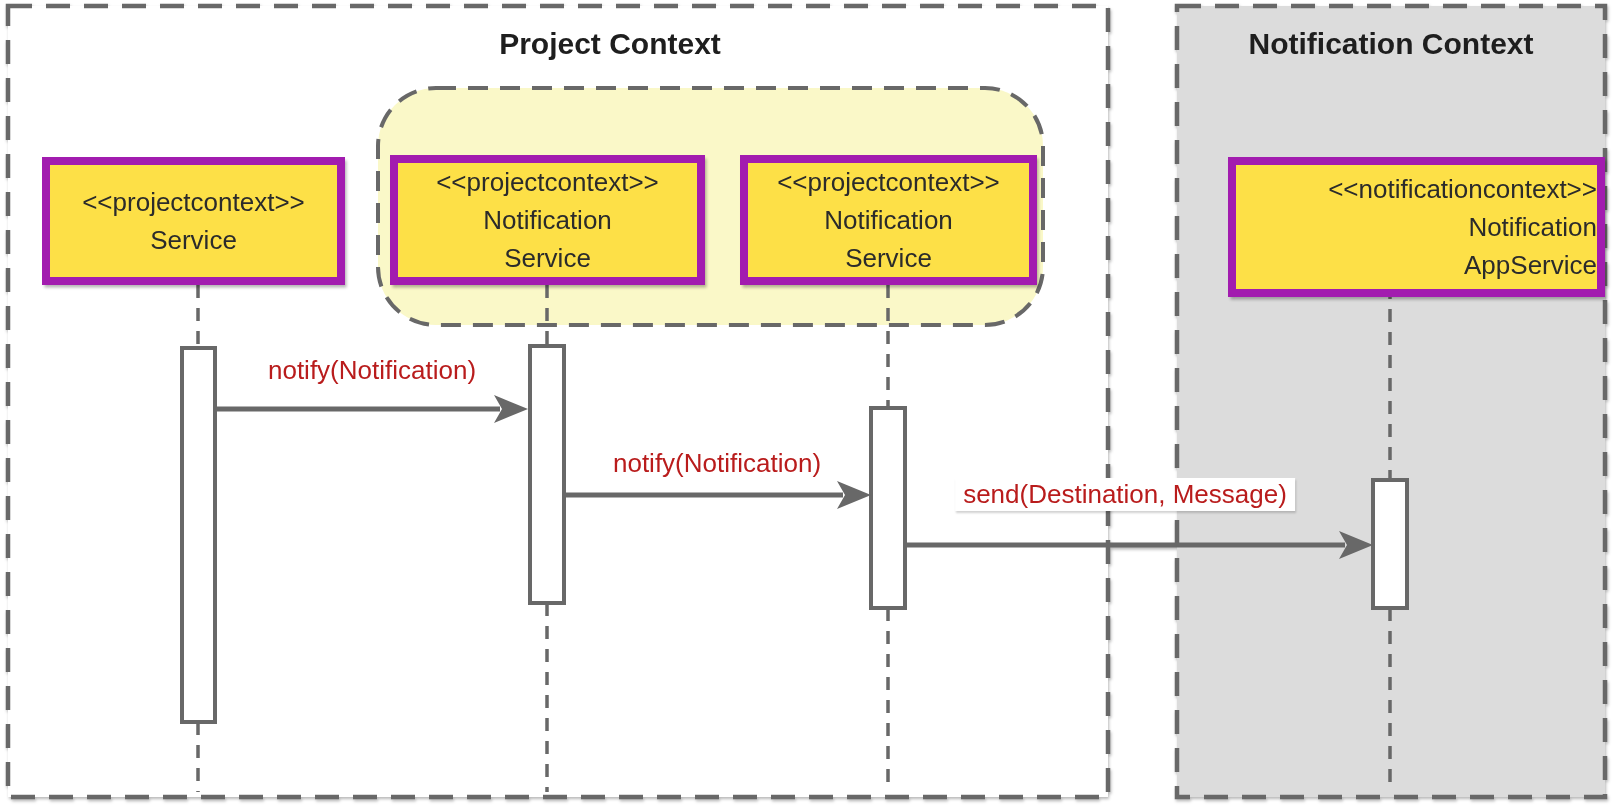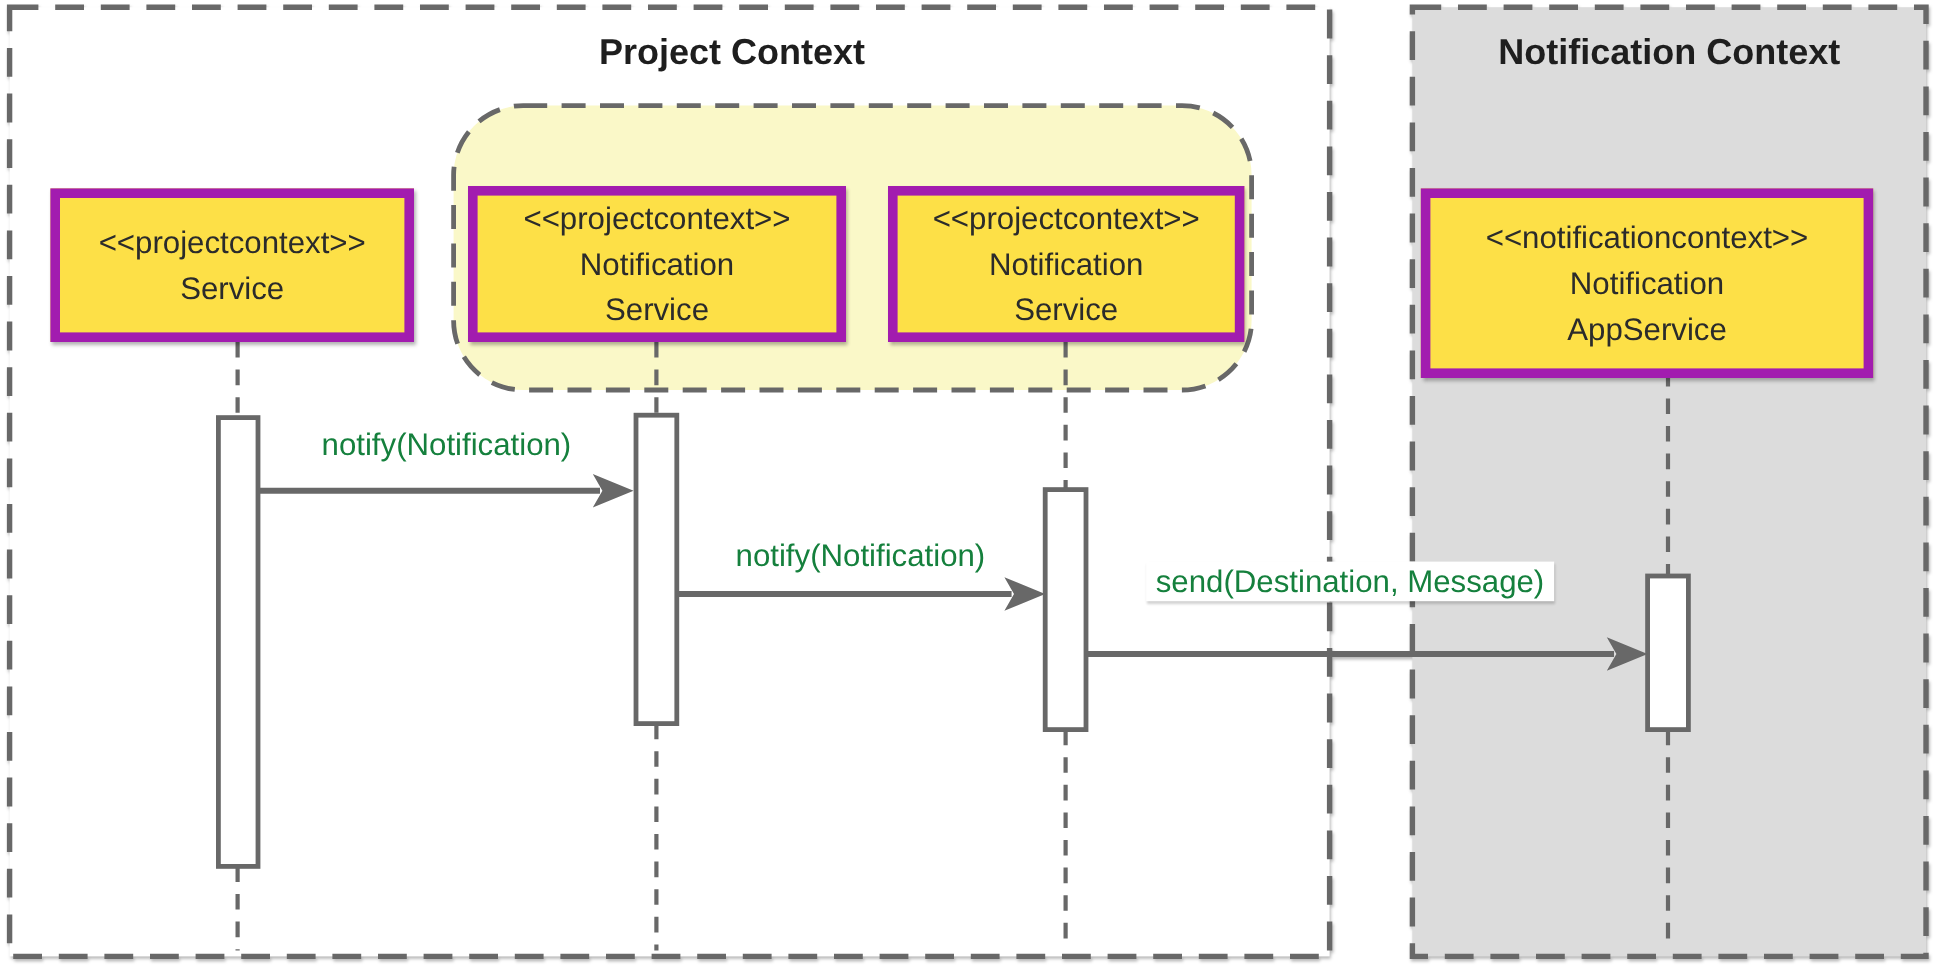--- a/index.html
+++ b/index.html
@@ -39,21 +39,21 @@
     text-align:center;
     box-sizing:border-box;
   }
   .participant .line{
     font-size:26px;line-height:38px;
     color:#2b2b2b;white-space:nowrap;
   }
   .msg-label{
     position:absolute;
     font-size:26px;
-    color:#15803d;
+    color:#b91c1c;
     white-space:nowrap;
     transform:translateX(-50%);
   }
   .msg-label.boxed{
     background:#ffffff;
     padding:1px 8px;
     box-shadow:1px 2px 2px rgba(0,0,0,0.18);
   }
 </style>
 </head>
@@ -114,25 +114,25 @@
     <div class="line">Notification</div>
     <div class="line">Service</div>
   </div>
 
   <div class="participant" style="left:740px;top:155px;width:297px;height:130px;">
     <div class="line">&lt;&lt;projectcontext&gt;&gt;</div>
     <div class="line">Notification</div>
     <div class="line">Service</div>
   </div>
 
-  <div class="participant" style="left:1184px;top:157px;width:377px;height:158px;">
+  <div class="participant" style="left:1228px;top:157px;width:377px;height:140px;align-items:flex-end;">
     <div class="line">&lt;&lt;notificationcontext&gt;&gt;</div>
     <div class="line">Notification</div>
     <div class="line">AppService</div>
   </div>
 
   <div class="msg-label" style="left:372px;top:355px;">notify(Notification)</div>
 
   <div class="msg-label" style="left:717px;top:448px;">notify(Notification)</div>
 
-  <div class="msg-label boxed" style="left:1125px;top:468px;">send(Destination, Message)</div>
+  <div class="msg-label boxed" style="left:1125px;top:478px;">send(Destination, Message)</div>
 
 </div>
 
 </body></html>

